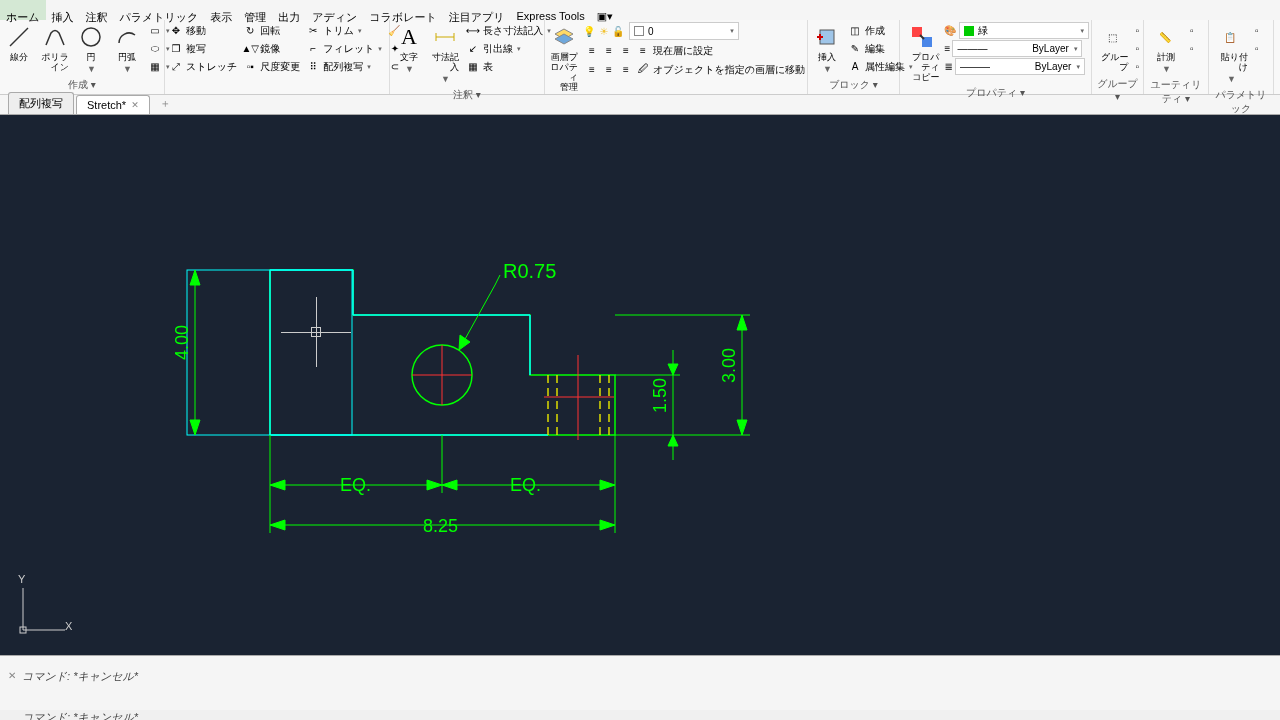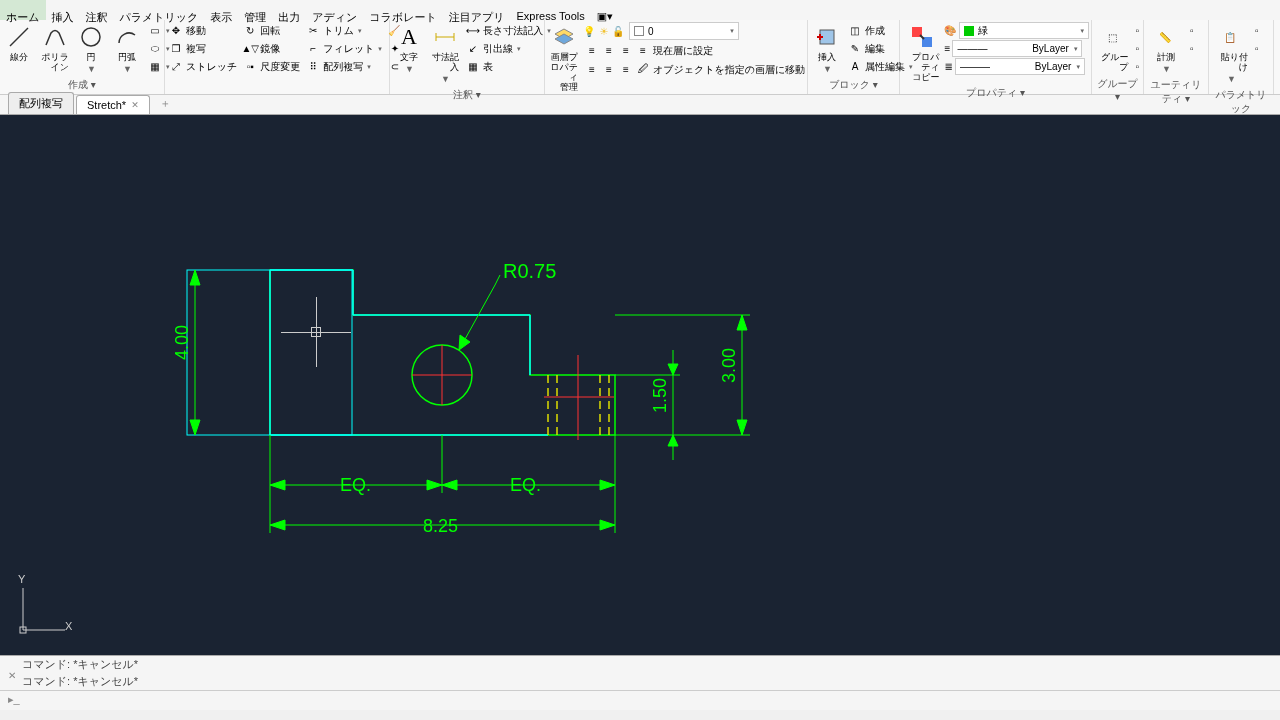--- a/index.html
+++ b/index.html
@@ -23,21 +23,21 @@
 .tab.active { background:#fff;justify-content:center; }
 .tab-close { font-size:9px; color:#888; }
 .canvas { position:absolute; top:115px; left:0; right:0; height:540px; background:#1a2332; overflow:hidden; }
 .ucs { position:absolute; bottom:15px; left:15px; color:#ccc; font-size:11px; }
 .cross { position:absolute; }
 .cross:before,.cross:after { content:""; position:absolute; background:#ccc; }
 .cross:before { width:1px; height:70px; left:0; top:-35px; }
 .cross:after { width:70px; height:1px; left:-35px; top:0; }
 .pickbox { position:absolute; width:10px; height:10px; border:1px solid #ccc; left:-5px; top:-5px; }
 .cmdwin { position:absolute; bottom:10px; left:0; right:0; height:55px; background:#f5f5f5; border-top:1px solid #aaa; font-size:11px; }
-.cmdhistory { padding:1px 22px; color:#444; }
+.cmdhistory { padding:13px 22px; color:#444;font-style:italic; }
 .cmdline { display:flex; align-items:center; padding:2px 8px; border-top:1px solid #ccc; gap:8px; }
 .cmdline input { border:none; background:transparent; flex:1; font-size:11px; font-style:italic; color:#aaa; outline:none; }
 .cmd-close { position:absolute; left:8px; top:14px; font-size:10px; color:#888; }
 .layer-dd { display:flex; align-items:center; gap:4px; border:1px solid #ccc; padding:1px 4px; height:18px; background:#fff; width:110px; font-size:10px; }
 .prop-dd { display:flex; align-items:center; gap:4px; border:1px solid #ccc; padding:1px 4px; height:17px; background:#fff; width:130px; font-size:10px; }
 .sw { width:10px; height:10px; }
 svg.draw { position:absolute; top:0; left:0; }
 </style>
 </head>
 <body>

